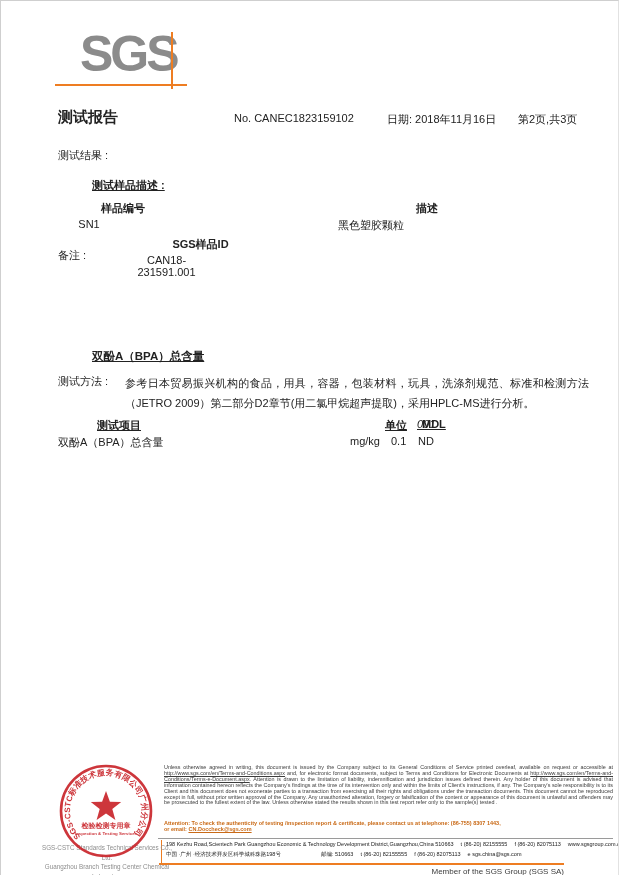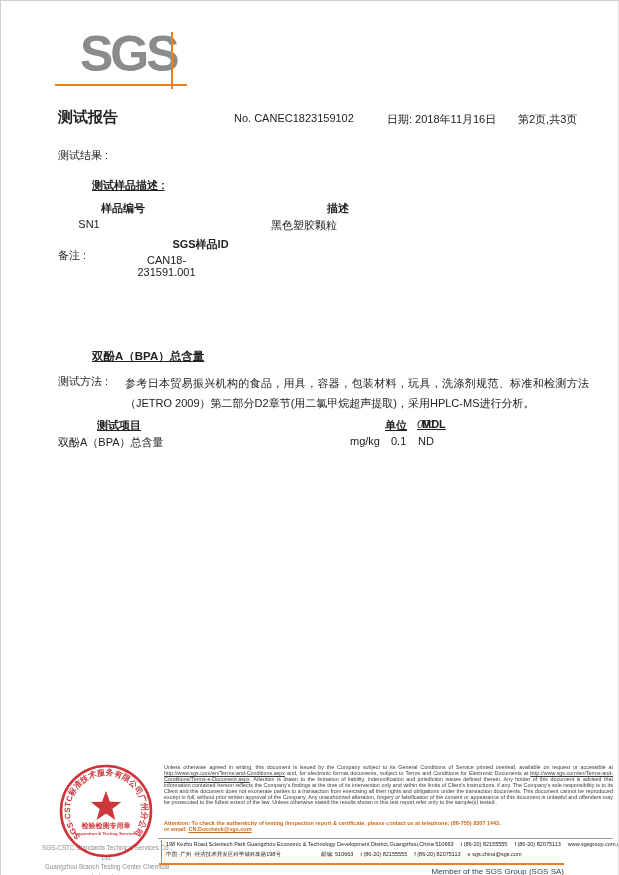--- a/index.html
+++ b/index.html
@@ -21,21 +21,21 @@
   .report-date{left:377px;top:111px;margin-left:9px;}
   .report-pages{left:517px;top:111px;}
   .body-txt{font-size:11px;color:#222;}
   .bold{font-weight:bold;margin-left:34px;}
   .und{text-decoration:underline;}
   .ital{font-style:italic;text-align:right;}
   
   .srow{left:57px;display:flex;}
   .sc1{width:62px;text-align:center;}
   .sc2{width:75px;margin-left:9px;text-align:center;margin-top:36px;}
-  .sc3{margin-left:0;padding-left:0;width:200px;text-align:center;margin-left:0;}
+  .sc3{margin-left:0;padding-left:0;width:200px;text-align:right;margin-left:0;}
   .sc3{margin-left:0;}
   .sc3{margin-left:0;}
   .notes-list{left:100px;top:263px;line-height:18.5px;}
   .method-text{left:124px;top:373px;width:464px;line-height:19.5px;text-align:justify;}
   
   .rt{font-size:11px;color:#222;}
   
   .legal{left:163px;top:764px;width:449px;font-size:5.4px;line-height:5.9px;color:#3d3d3d;text-align:justify;}
   .legal .lnk{text-decoration:underline;}
   .attention{left:163px;top:819px;width:449px;font-size:5.5px;line-height:6.3px;font-weight:bold;color:#c96a17;}

